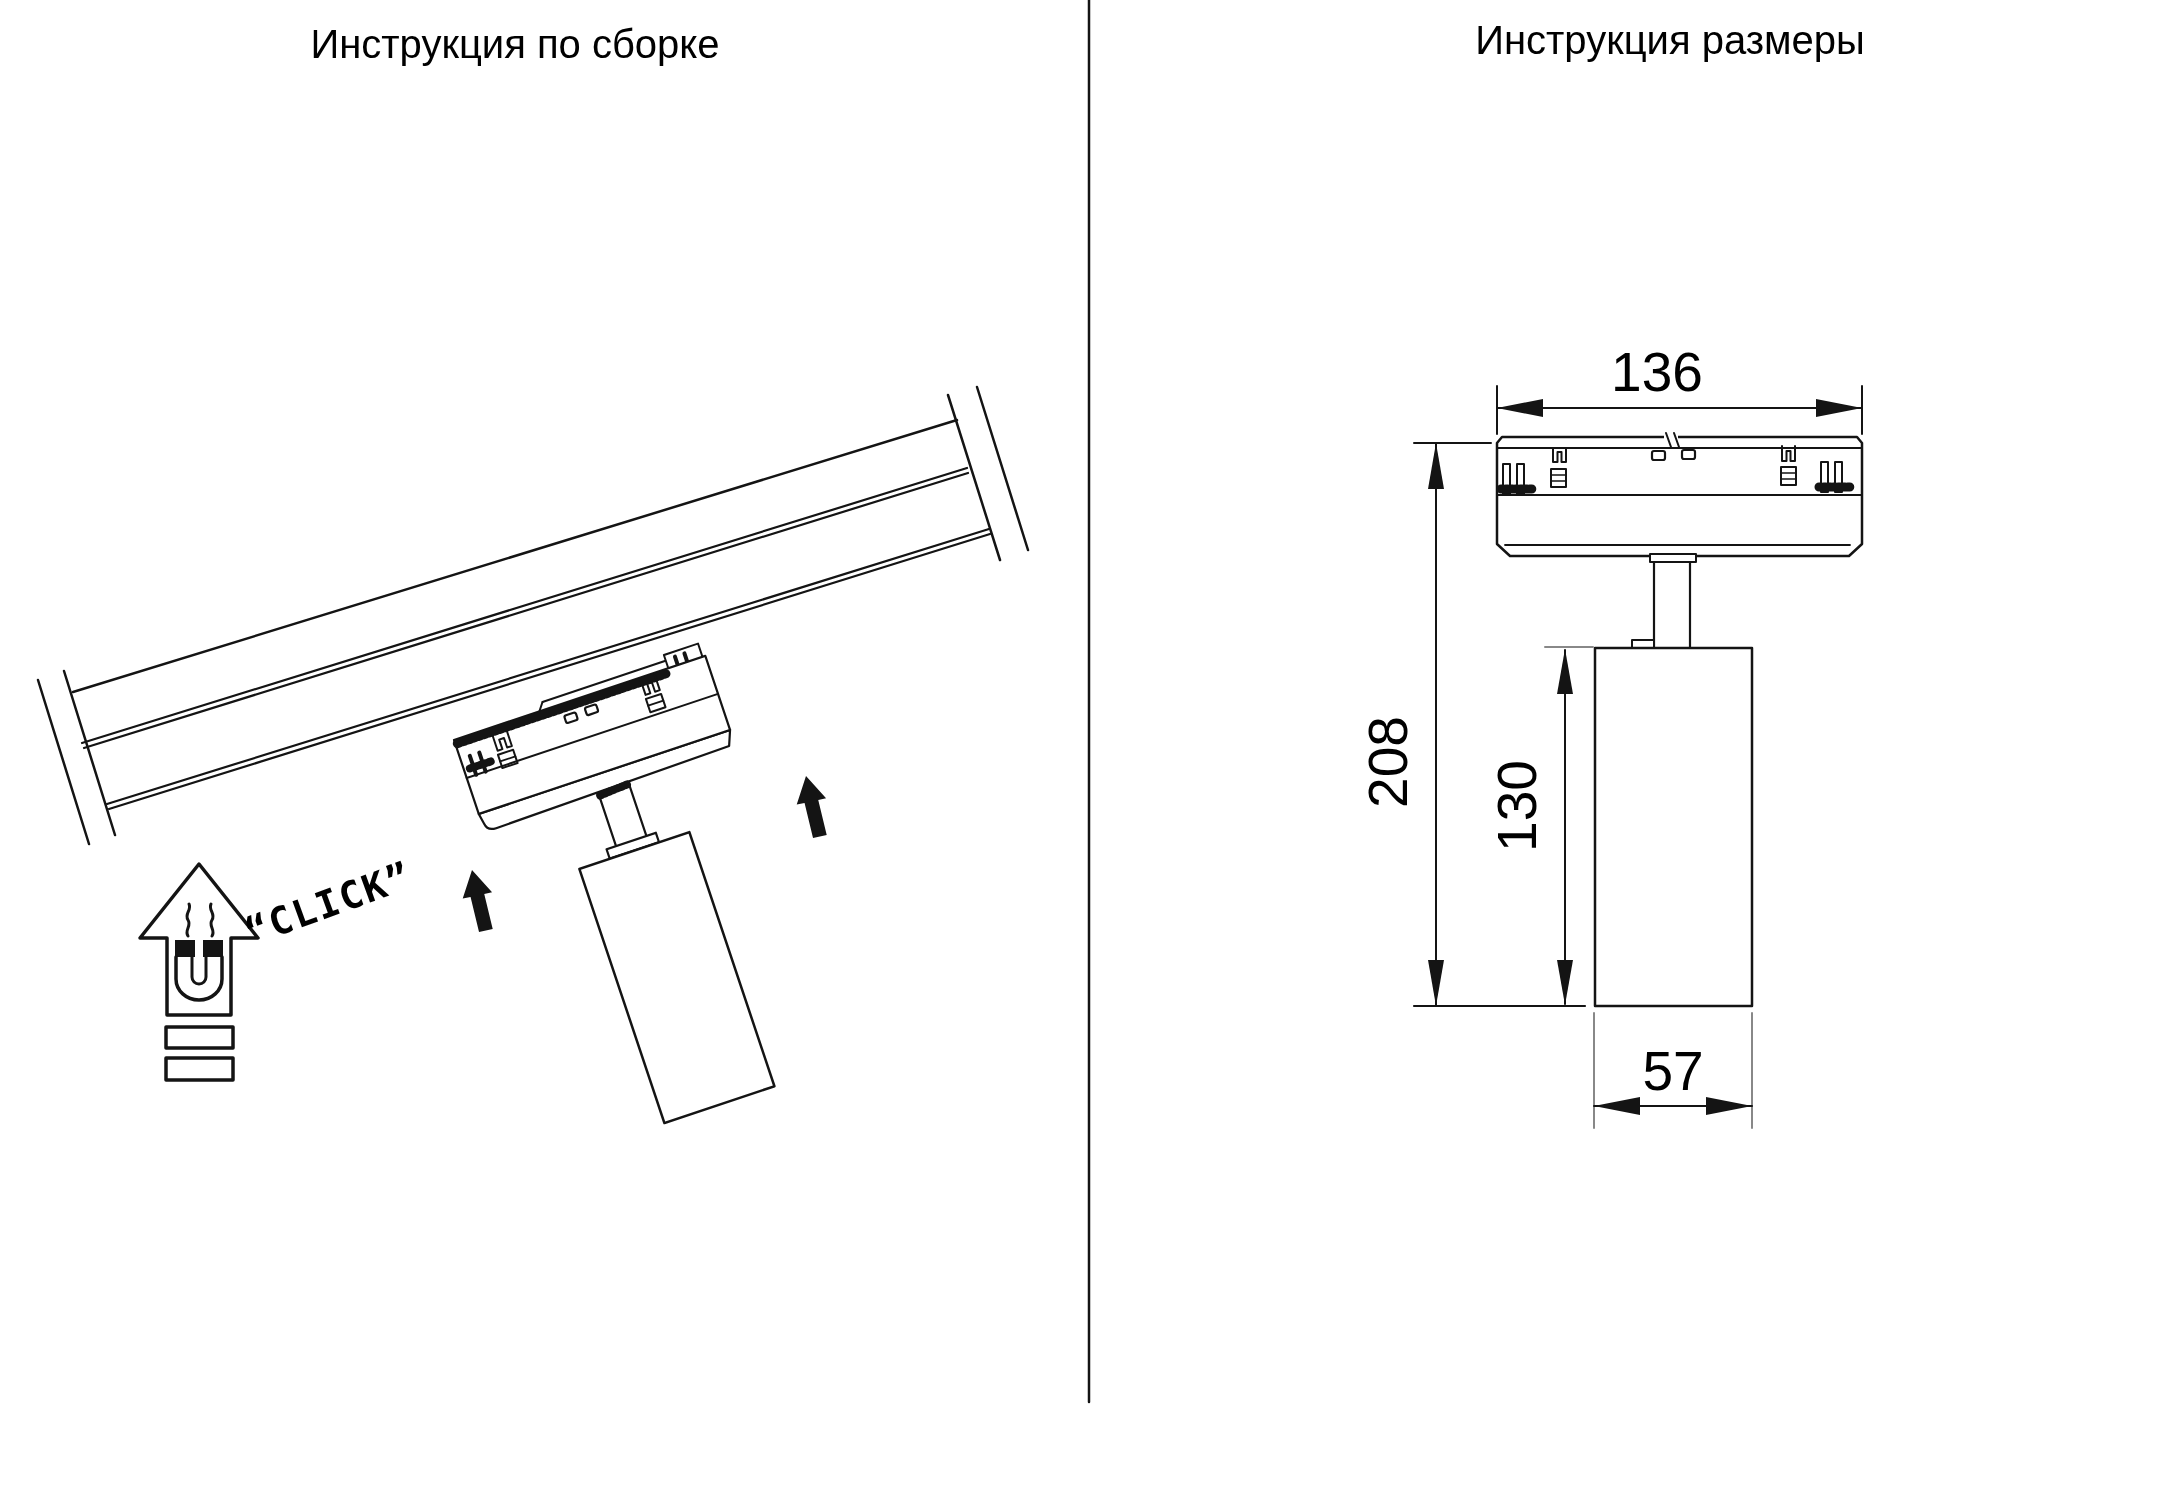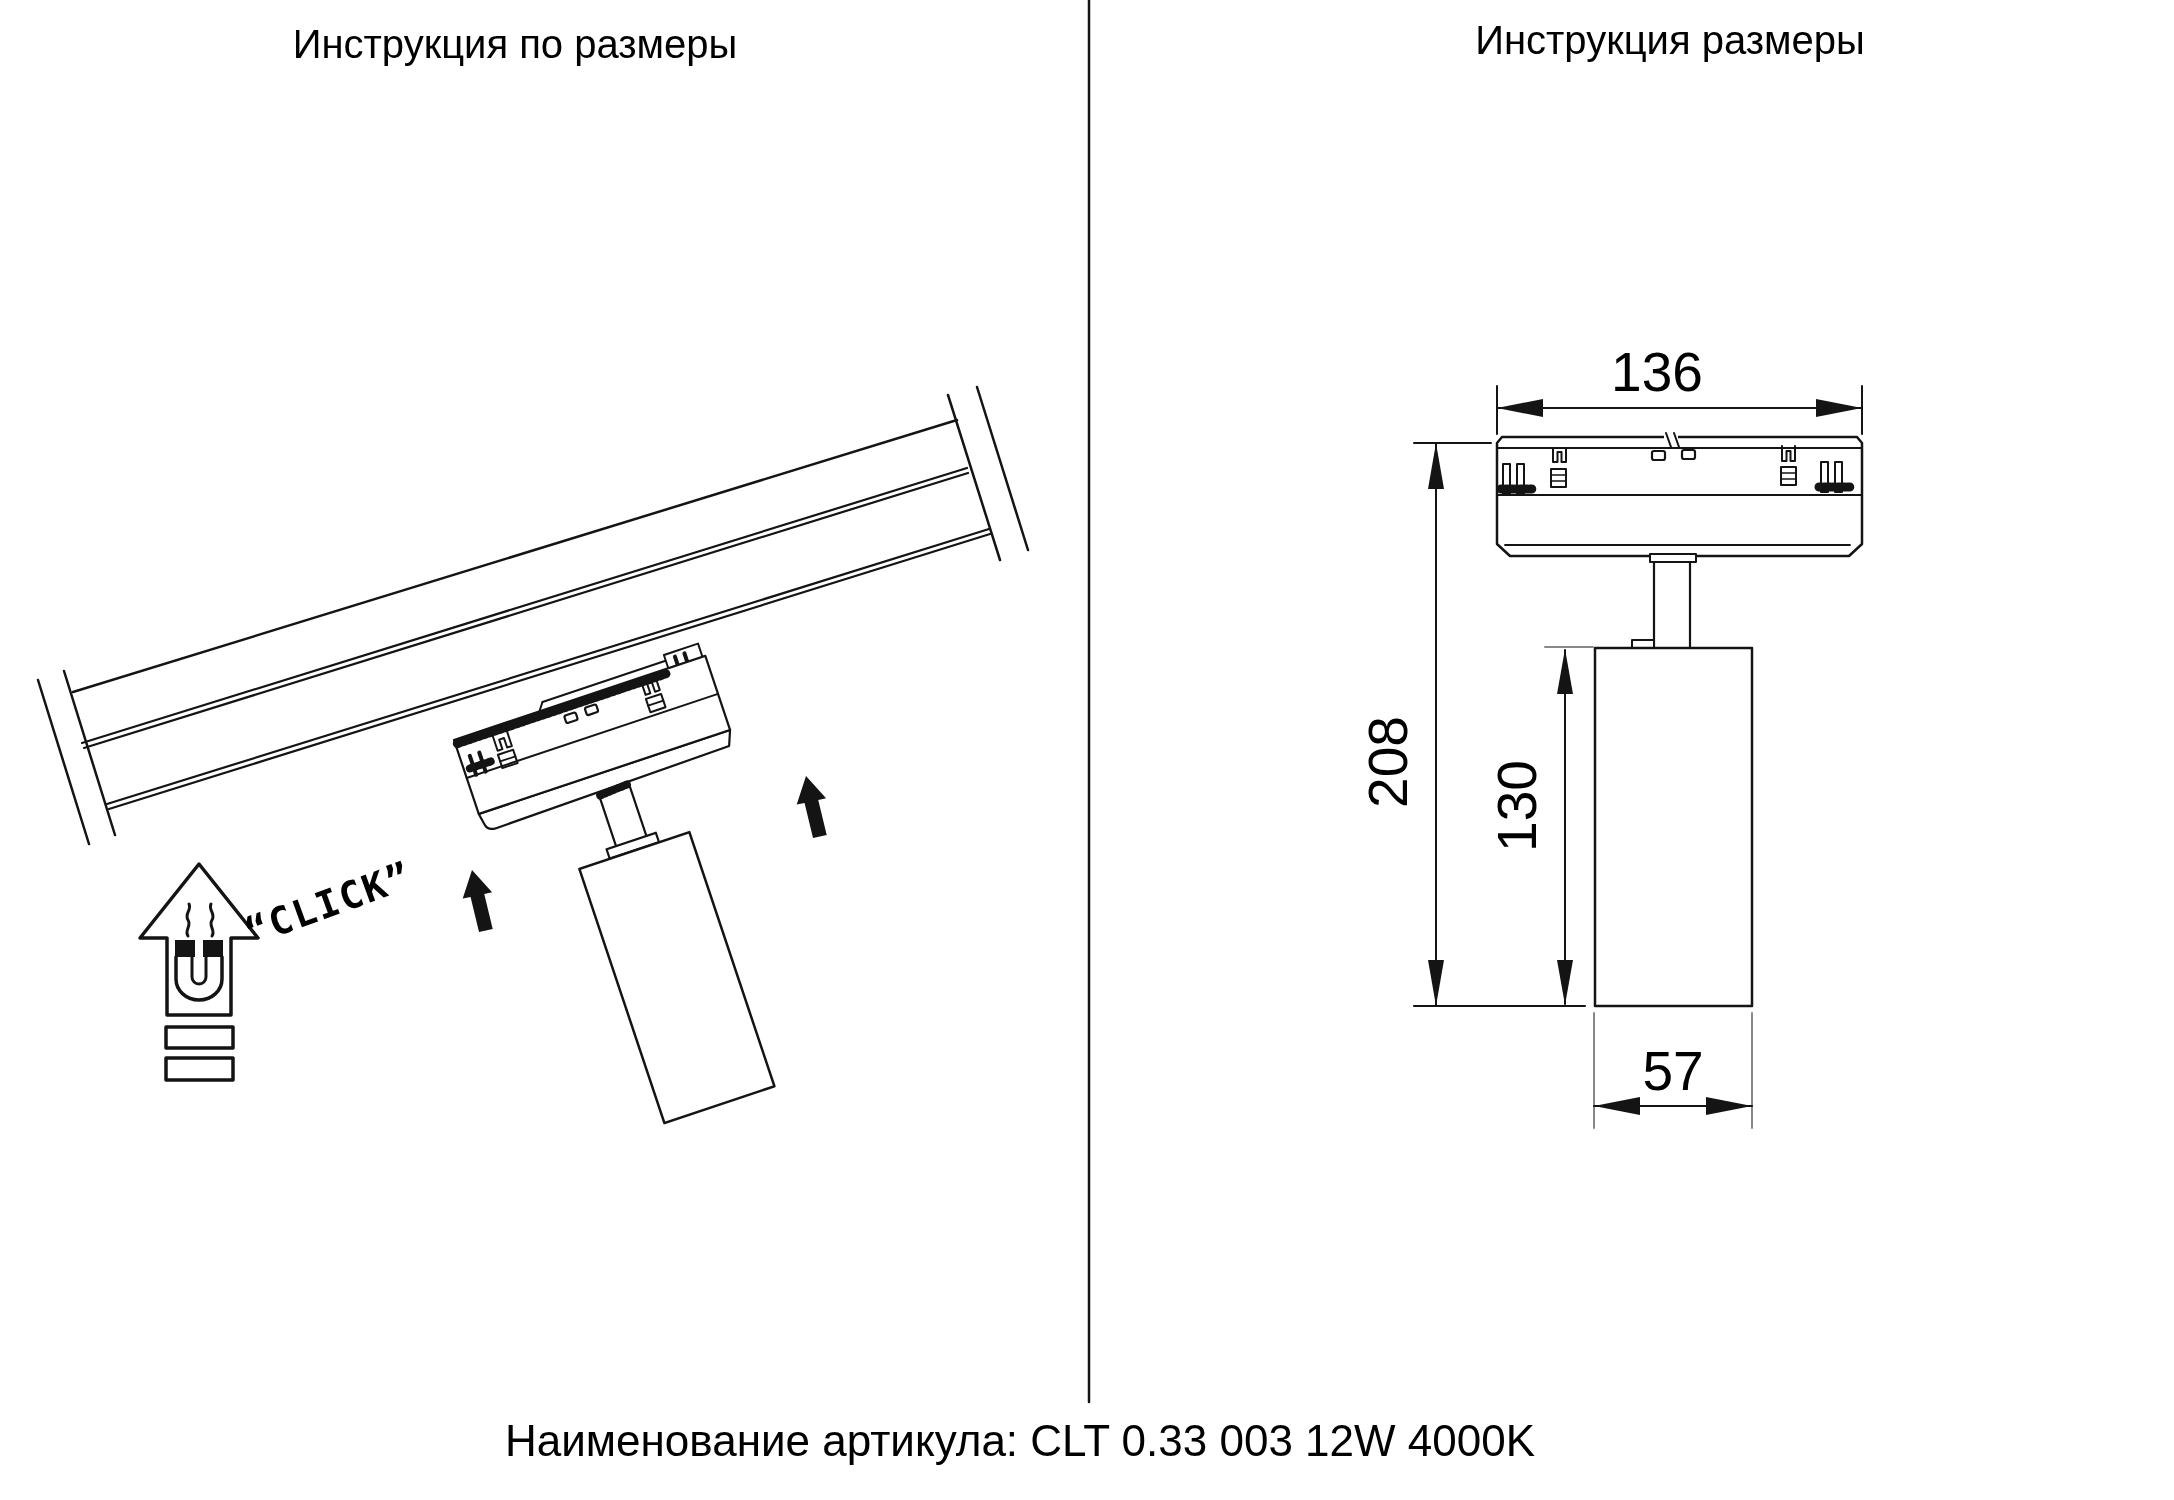--- a/index.html
+++ b/index.html
@@ -36,21 +36,21 @@
     font-size:38px;
     letter-spacing:2px;
     fill:#000;
   }
 </style>
 </head>
 <body>
 
 <div class="canvas">
 
-  <div class="title left">Инструкция по размеры</div>
+  <div class="title left">Инструкция по сборке</div>
   <div class="title right">Инструкция размеры</div>
 
   <svg width="2174" height="1500" viewBox="0 0 2174 1500" stroke-linecap="round" stroke-linejoin="round">
 
     <line x1="1089" y1="0" x2="1089" y2="1402" stroke="#141414" stroke-width="2.5"></line>
 
     <g stroke="#141414" fill="none">
 
       <g>
         <line x1="38" y1="680" x2="89" y2="844" stroke-width="2.5"></line>
@@ -204,14 +204,13 @@
         <polygon points="1752,1106 1706,1097 1706,1115" fill="#141414" stroke="none"></polygon>
       </g>
     </g>
 
     <text class="dim" x="1657" y="391" text-anchor="middle">136</text>
     <text class="dim" transform="translate(1407,762) rotate(-90)" text-anchor="middle">208</text>
     <text class="dim" transform="translate(1536,806) rotate(-90)" text-anchor="middle">130</text>
     <text class="dim" x="1673" y="1090" text-anchor="middle">57</text>
   </svg>
 
-  <div class="footer">Наименование артикула: CLT 0.33 003 12W 4000K</div>
 </div>
 
 </body></html>

